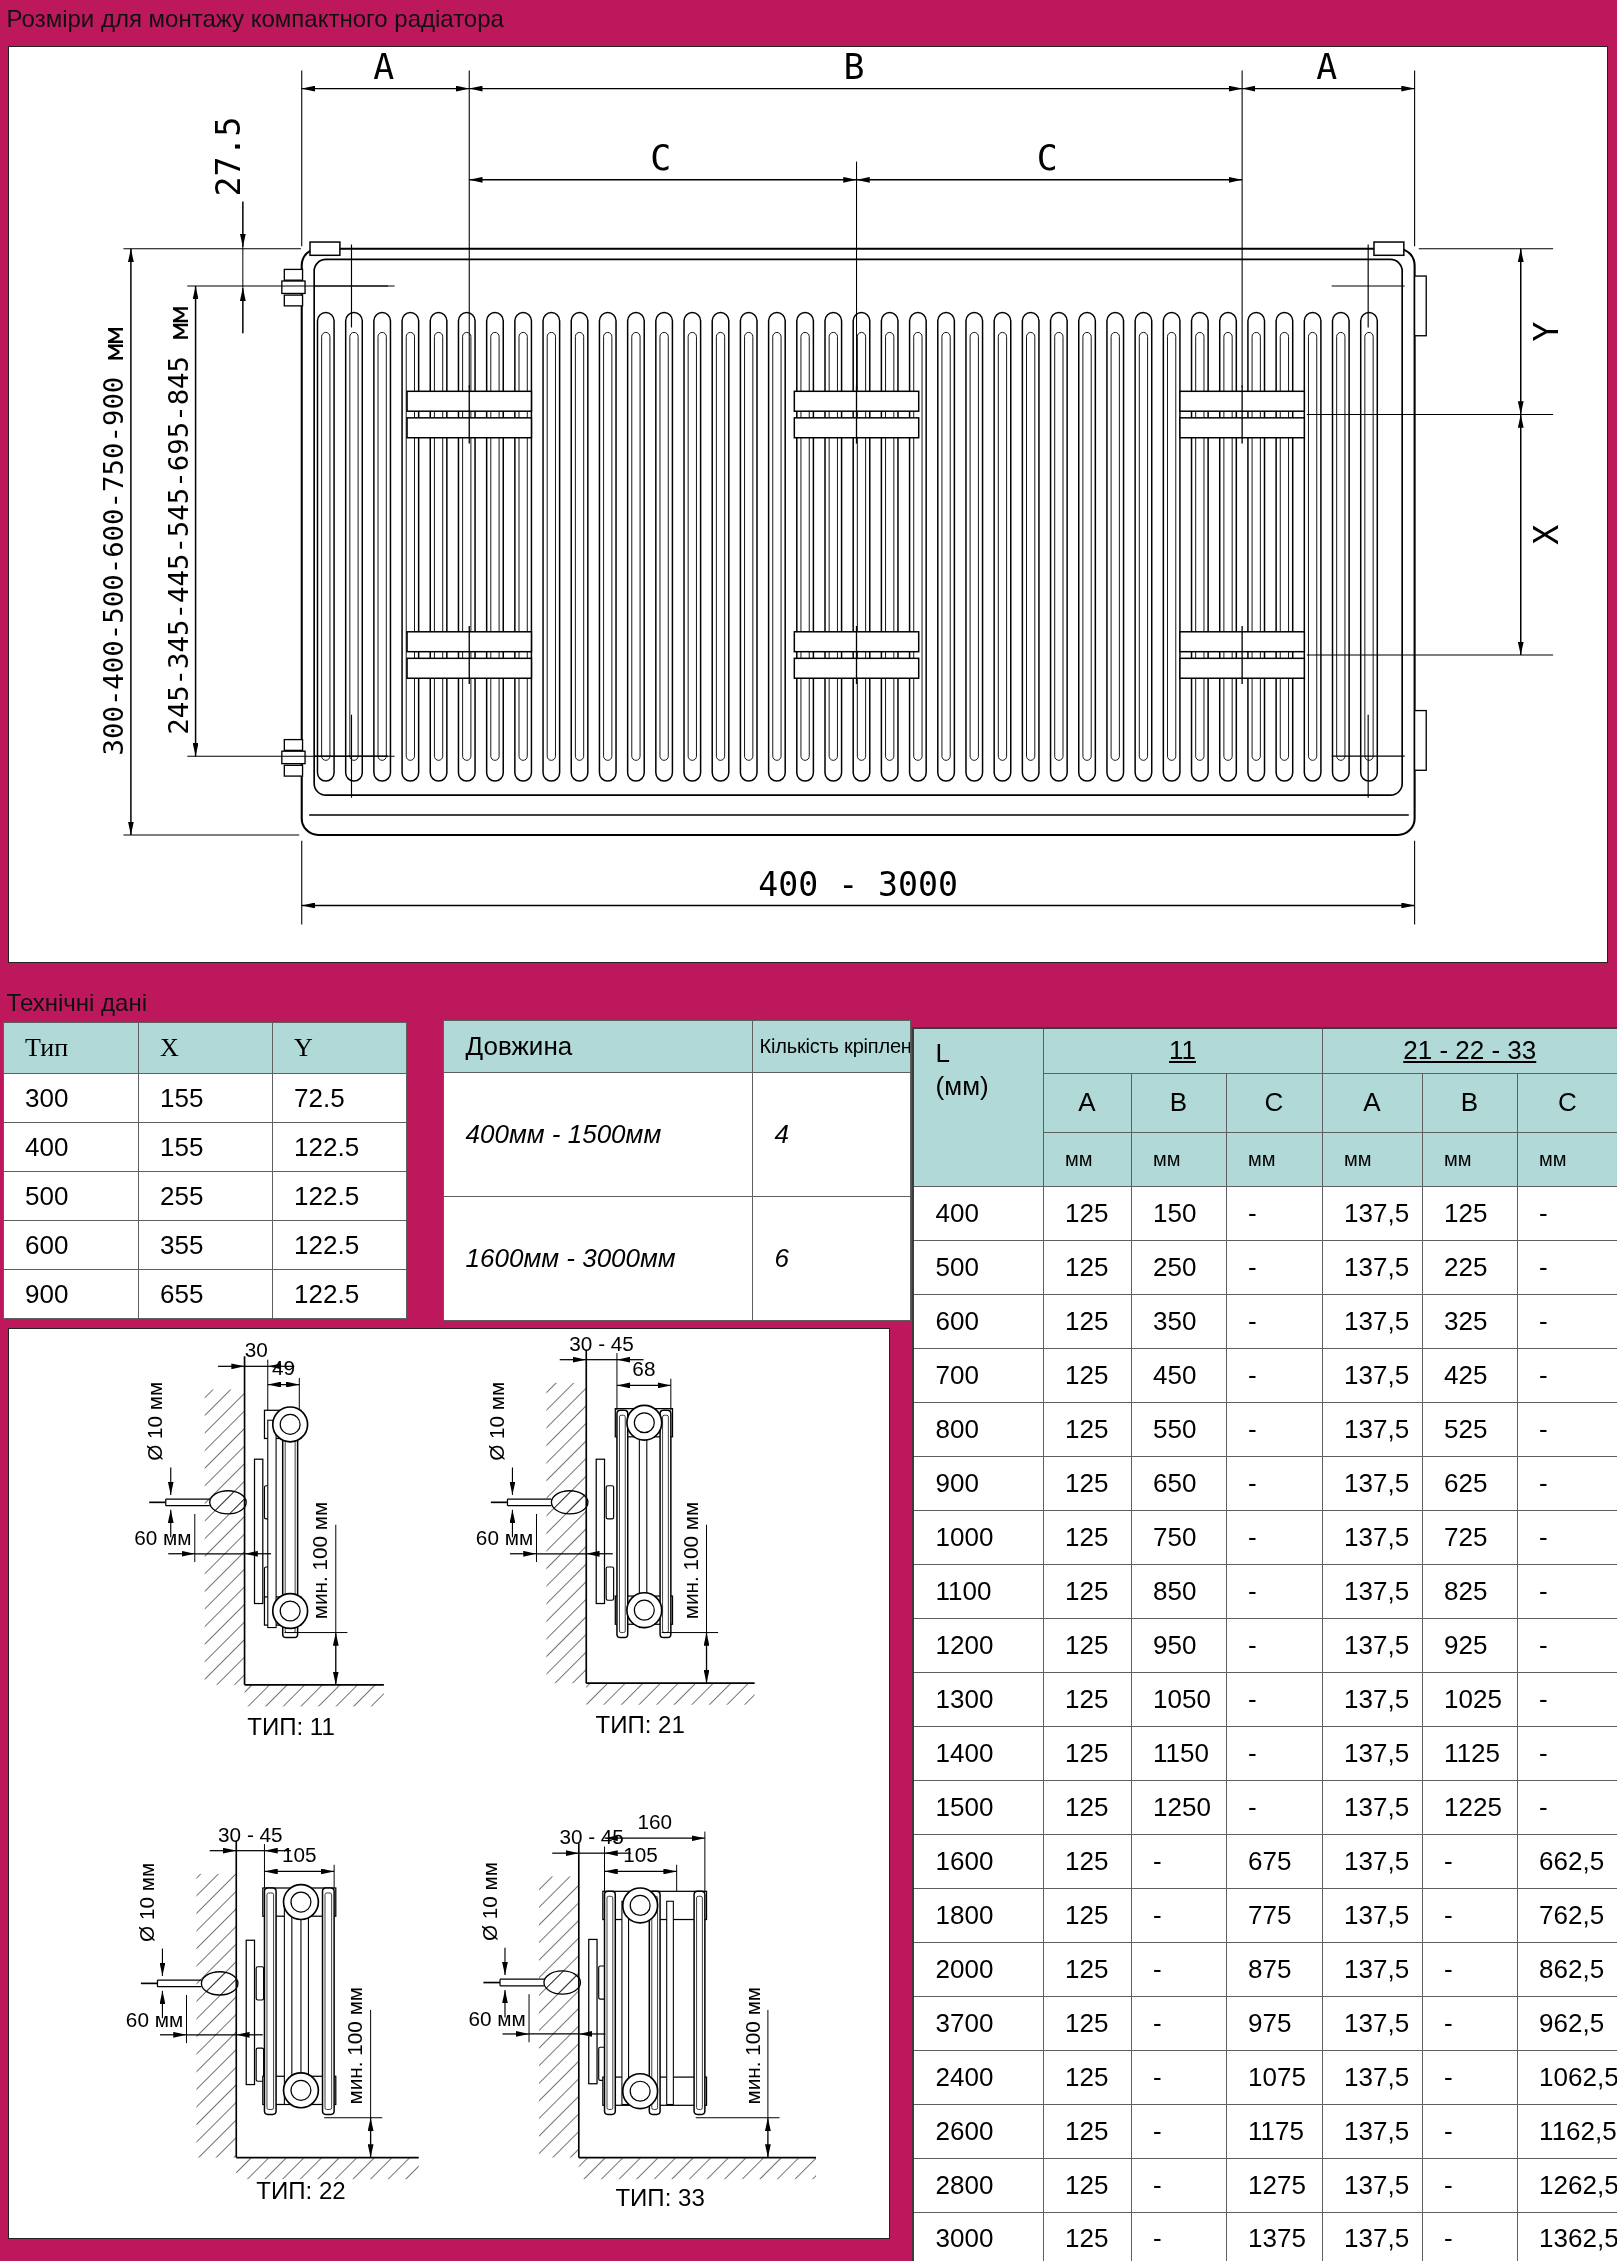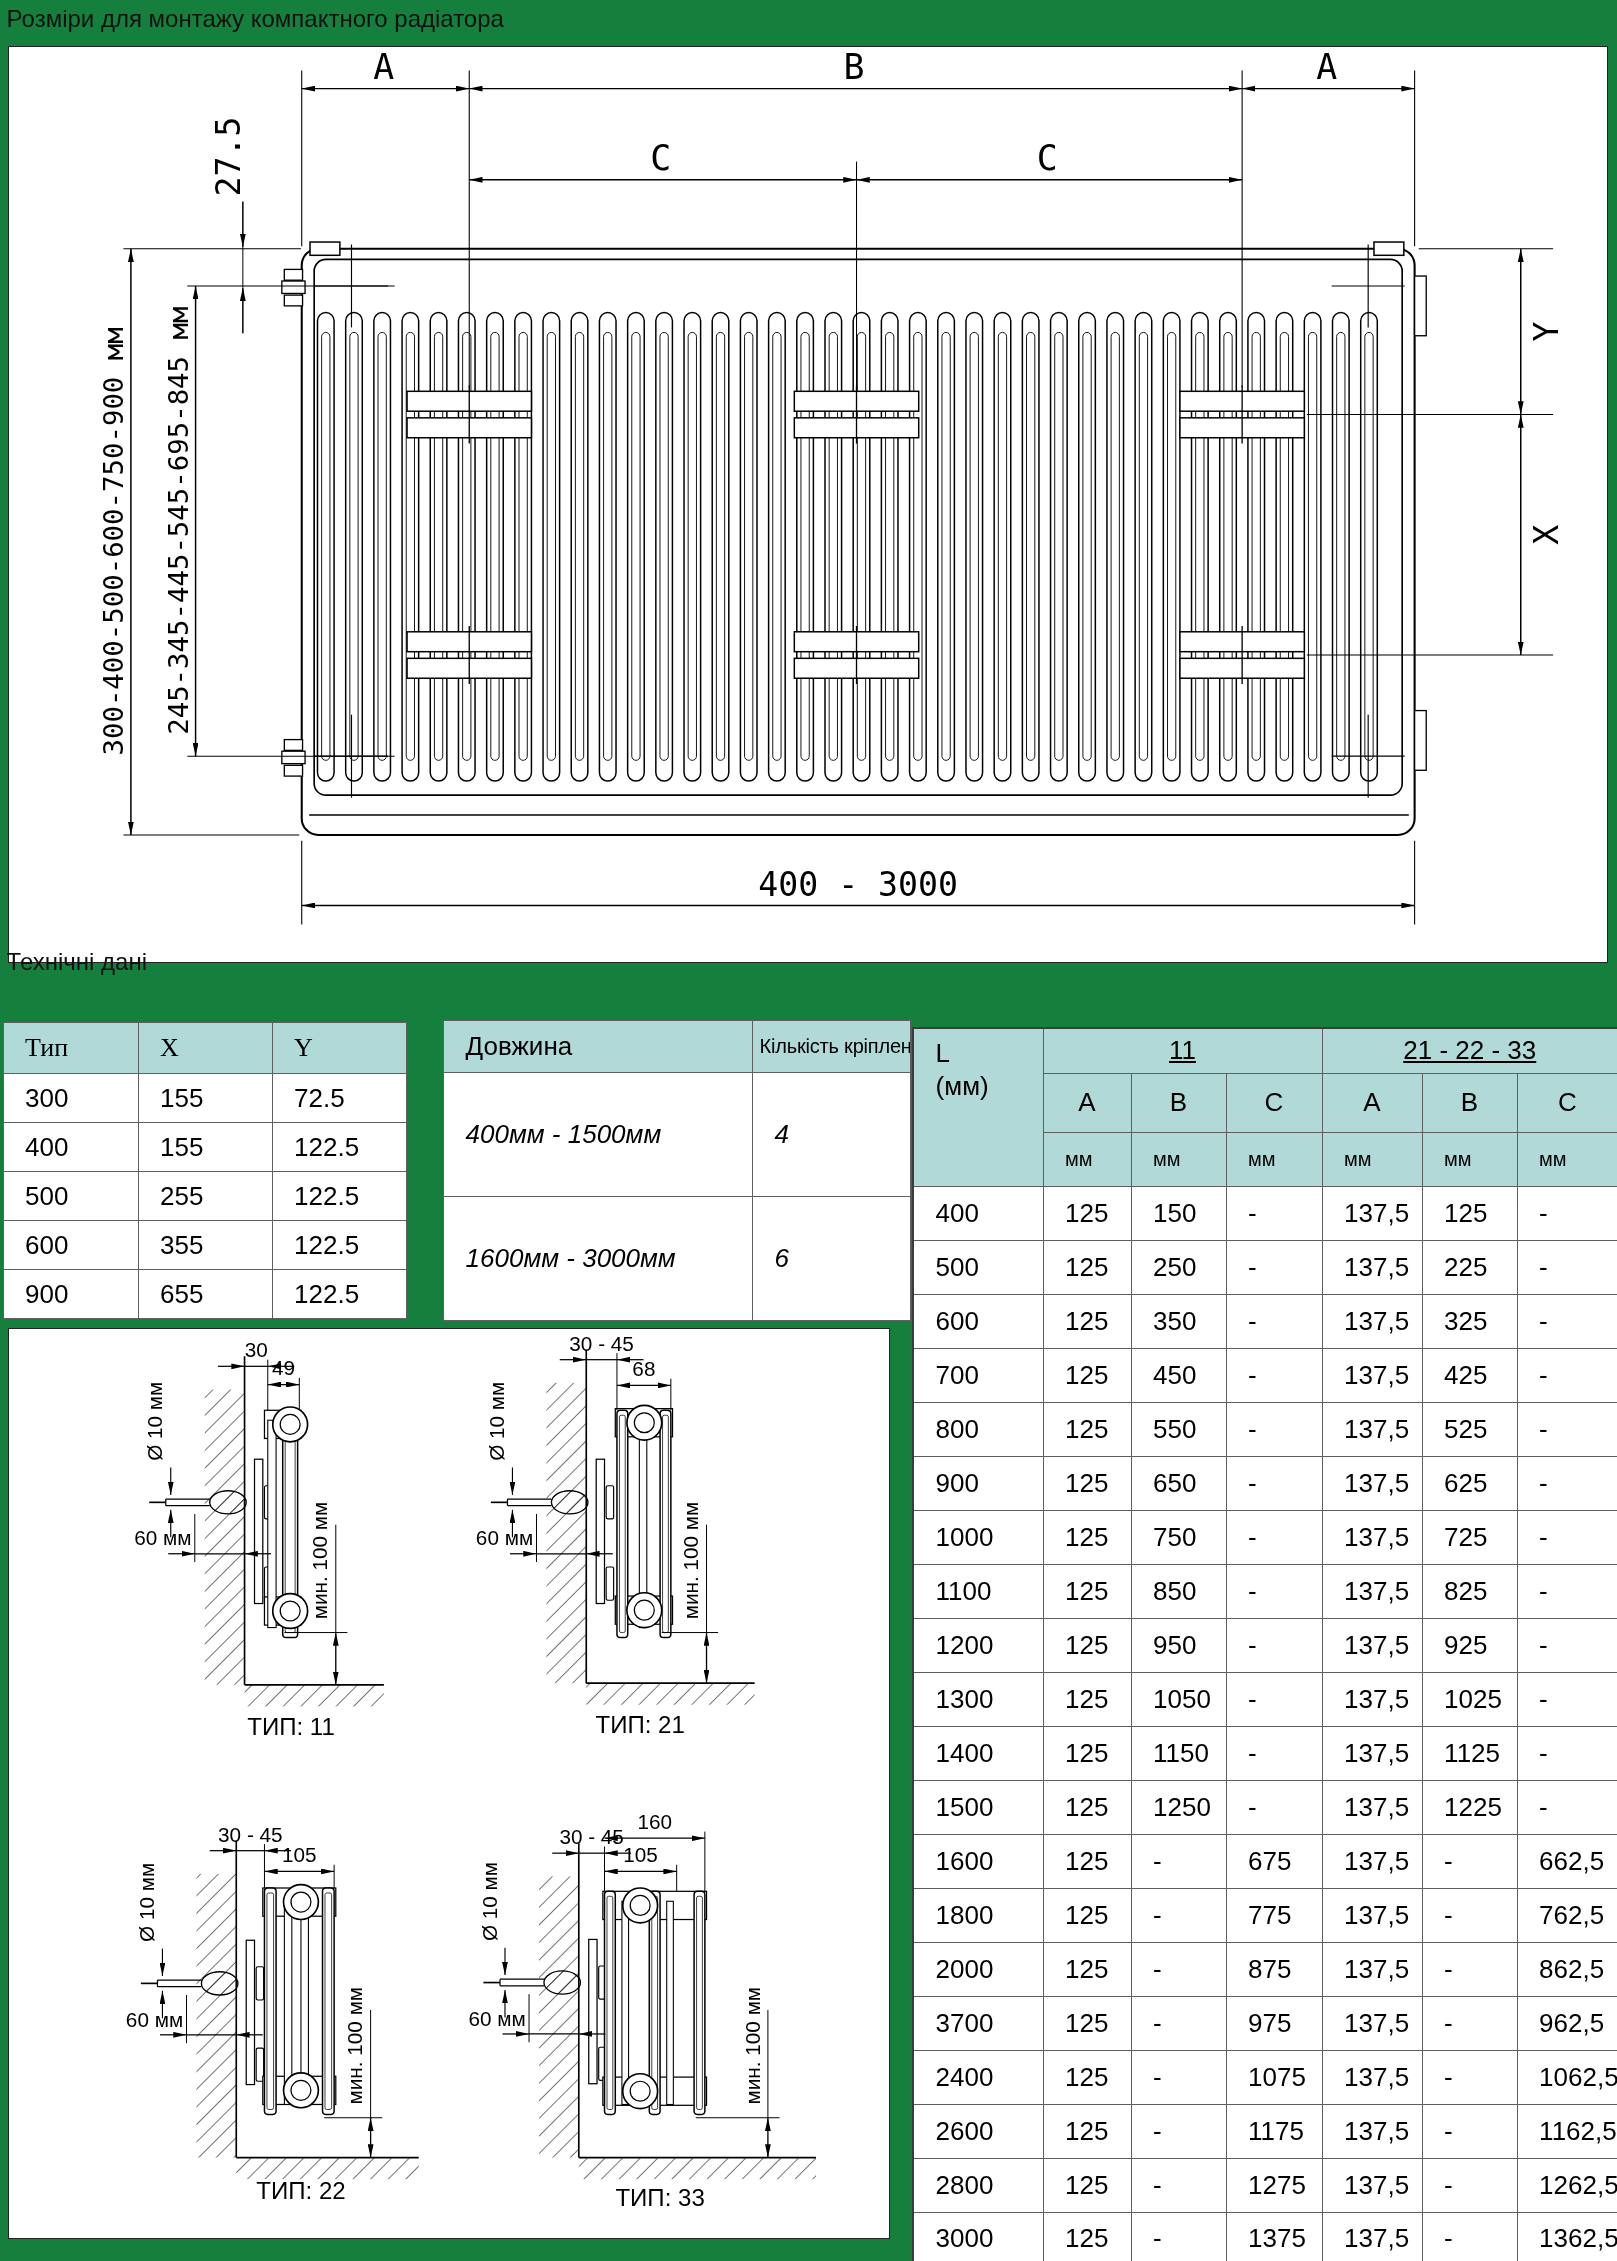--- a/index.html
+++ b/index.html
@@ -1,19 +1,19 @@
 <!DOCTYPE html>
 <html style="font-size:13.3px"><head>
 <meta charset="utf-8">
 <style>
   html,body{margin:0;padding:0;background:#fff;}
-  #page{position:relative;width:1618px;height:2261px;background:#15803d;
+  #page{position:relative;width:1618px;height:2261px;background:#be185d;
         font-family:"Liberation Sans",sans-serif;color:#000;overflow:hidden;}
   .title{position:absolute;left:6.6px;top:5px;font-size:24px;color:#101010;}
-  .subtitle{position:absolute;left:6.6px;top:948px;font-size:24px;color:#101010;}
+  .subtitle{position:absolute;left:6.6px;top:989px;font-size:24px;color:#101010;}
   .drawing-box{position:absolute;left:8.3px;top:46px;width:1598px;height:915px;border:1.7px solid #232323;background:#fff;}
   .types-box{position:absolute;left:8.3px;top:1328px;width:880px;height:909px;border:1.7px solid #232323;background:#fff;}
   svg{display:block;width:100%;height:100%;}
   table{border-collapse:collapse;position:absolute;table-layout:fixed;background:#fff;}
   th,td{border:1.7px solid #5f5f5f;font-weight:normal;text-align:left;vertical-align:middle;
         font-size:26px;padding:0 3.3px 0 21.6px;box-sizing:border-box;overflow:hidden;white-space:nowrap;}
   th{background:#b1d9d8;}
   #t1{left:2.5px;top:1022px;width:404px;border:1.7px solid #3c3c3c;}
   #t1 th{height:51px;font-family:Liberation Serif, serif;}
   #t1 td{height:49px;}

